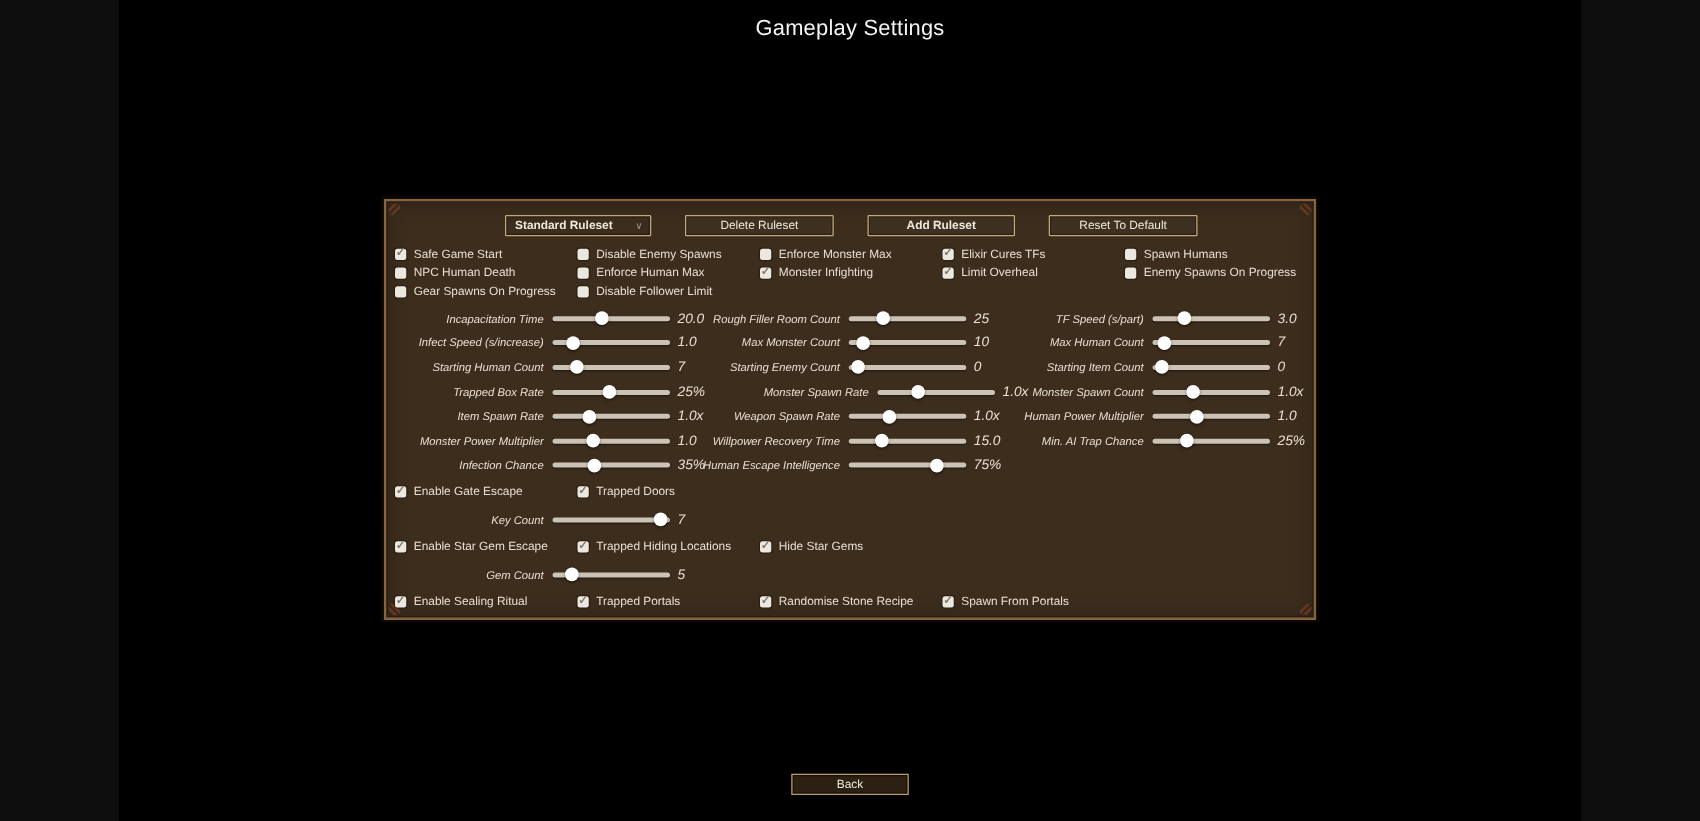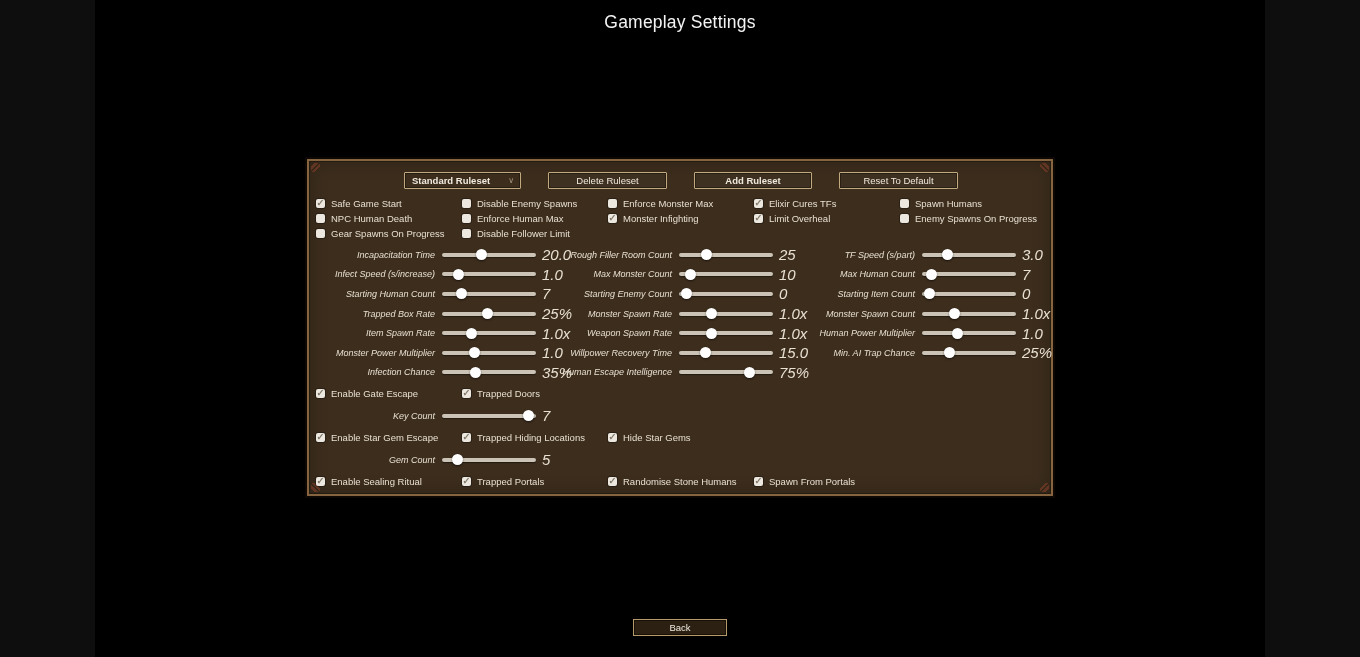--- a/index.html
+++ b/index.html
@@ -37,21 +37,21 @@
   .cb-box .check{color:var(--check,#837a6c);font-size:9.5px;line-height:1;font-weight:bold;margin-top:-1px;}
   .cb-label{margin-left:6px;font-size:9.5px;color:var(--text,#e8e0d2);white-space:nowrap;}
   
   .scol{position:absolute;font-style:italic;}
   .srow{display:flex;align-items:center;height:19.6px;}
   .slabel{flex:none;text-align:right;font-size:9px;color:var(--text,#e8e0d2);white-space:nowrap;}
   .strack{position:relative;flex:none;width:94px;height:4px;margin-left:7px;border-radius:2px;
     background:var(--track,#cbc4b6);box-shadow:0 1px 1px rgba(0,0,0,.4);cursor:pointer;}
   .sthumb{position:absolute;top:-3.5px;width:11px;height:11px;border-radius:50%;
     background:var(--thumb,#fff);box-shadow:0 1px 2px rgba(0,0,0,.55);cursor:grab;}
-  .svalue{margin-left:6px;font-size:15px;color:var(--text,#e8e0d2);white-space:nowrap;text-align:right;}
+  .svalue{margin-left:6px;font-size:11px;color:var(--text,#e8e0d2);white-space:nowrap;text-align:right;}
   
   .back{position:absolute;left:633px;top:619px;width:94px;height:17px;box-sizing:border-box;
     background:#2c2013;border:1px solid #b59a6c;box-shadow:inset 0 0 0 1px rgba(0,0,0,.5);
     color:#f0eadf;font-size:9.5px;display:flex;align-items:center;justify-content:center;cursor:pointer;}
 </style>
 </head>
 <body>
 
 <div class="stage">
   <div class="viewport"></div>
@@ -197,21 +197,21 @@
           <span class="svalue">10</span>
         </div>
         <div class="srow">
           <span class="slabel" style="width: 124px;">Starting Enemy Count</span>
           <div class="strack">
             <div class="sthumb" style="left: 1.7px;"></div>
           </div>
           <span class="svalue">0</span>
         </div>
         <div class="srow">
-          <span class="slabel" style="width: 124px;">Monster Spawn Rate</span>
+          <span class="slabel" style="width: 124px; padding-left: 23px;">Monster Spawn Rate</span>
           <div class="strack">
             <div class="sthumb" style="left: 26.6px;"></div>
           </div>
           <span class="svalue">1.0x</span>
         </div>
         <div class="srow">
           <span class="slabel" style="width: 124px;">Weapon Spawn Rate</span>
           <div class="strack">
             <div class="sthumb" style="left: 26.6px;"></div>
           </div>
@@ -339,21 +339,21 @@
         <div class="cb-cell">
           <div class="cb-box">
             <span class="check">✓</span>
           </div>
           <span class="cb-label">Trapped Portals</span>
         </div>
         <div class="cb-cell">
           <div class="cb-box">
             <span class="check">✓</span>
           </div>
-          <span class="cb-label">Randomise Stone Humans</span>
+          <span class="cb-label">Randomise Stone Recipe</span>
         </div>
         <div class="cb-cell">
           <div class="cb-box">
             <span class="check">✓</span>
           </div>
           <span class="cb-label">Spawn From Portals</span>
         </div>
       </div>
   </div>
 

